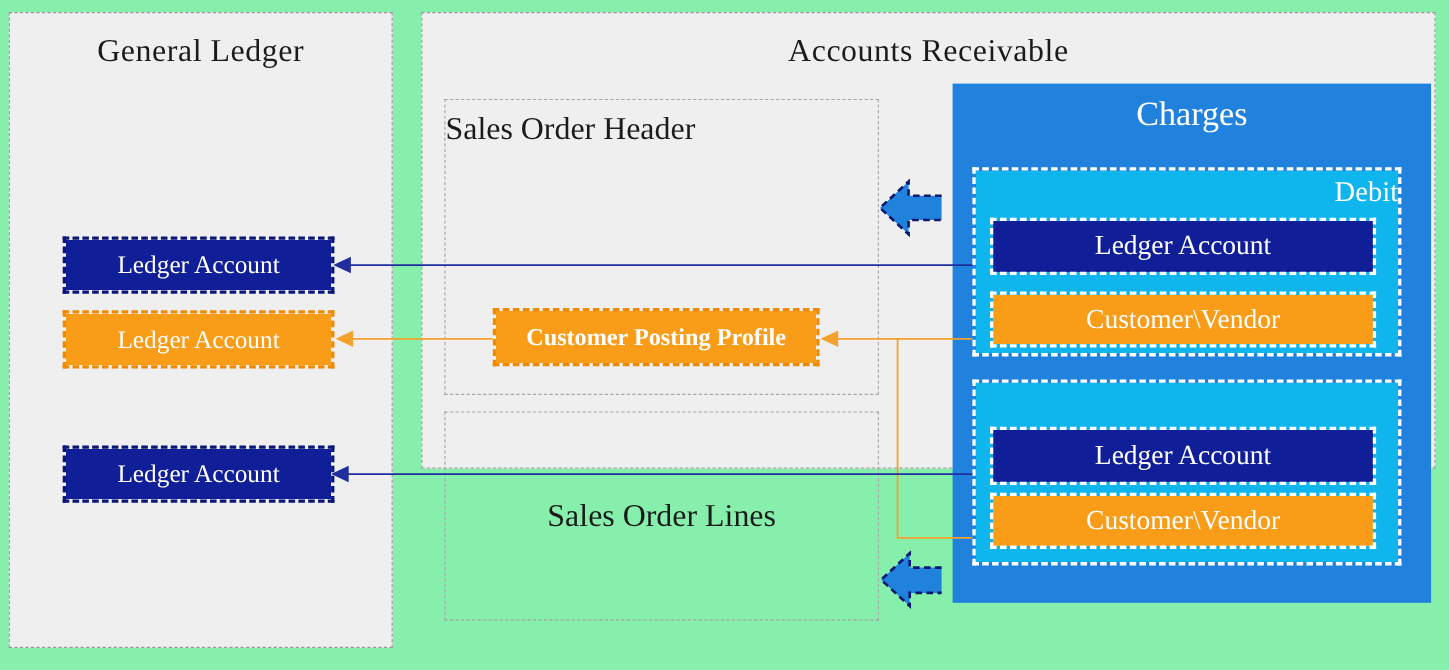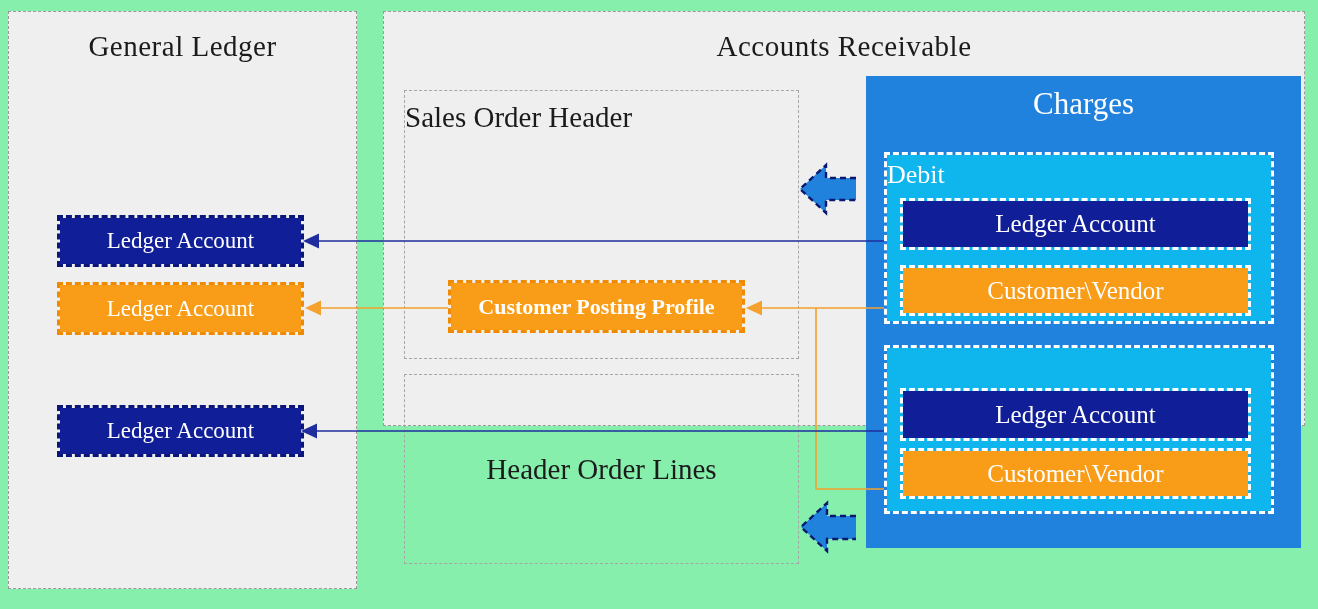--- a/index.html
+++ b/index.html
@@ -56,21 +56,21 @@
   #charges .charges-title{
     position:absolute;left:0;right:0;top:10px;text-align:center;
     color:var(--white);font-size:31px;
   }
   .side-group{
     position:absolute;box-sizing:border-box;
     background-color:var(--cyan);background-clip:padding-box;
     border:3px dashed var(--white);
   }
   .side-title{
-    position:absolute;left:0;right:0;top:5px;text-align:left;
+    position:absolute;left:0;right:0;top:5px;text-align:right;
     color:var(--white);font-size:26px;
   }
   .inner-box{
     position:absolute;box-sizing:border-box;background-clip:padding-box;
     border:3px dashed var(--white);
     display:flex;align-items:center;justify-content:center;
     color:var(--white);font-size:25px;
   }
   .inner-navy{background-color:var(--navy);}
   .inner-orange{background-color:var(--orange);}
@@ -105,21 +105,21 @@
 
   <div class="panel" style="left:383px;top:11px;width:922px;height:415px;">
     <div class="panel-title">Accounts Receivable</div>
   </div>
 
   <div class="dashed-zone" style="left:404px;top:90px;width:395px;height:269px;">
     <div class="zone-title">Sales Order Header</div>
   </div>
 
   <div class="dashed-zone" style="left:404px;top:374px;width:395px;height:190px;">
-    <div class="zone-title-center">Header Order Lines</div>
+    <div class="zone-title-center">Sales Order Lines</div>
   </div>
 
   <div id="charges">
     <div class="charges-title">Charges</div>
 
     <div class="side-group" style="left:18px;top:76px;width:390px;height:172px;">
       <div class="side-title">Debit</div>
       <div class="inner-box inner-navy" style="left:13px;top:43px;width:351px;height:52px;">Ledger Account</div>
       <div class="inner-box inner-orange" style="left:13px;top:110px;width:351px;height:51px;">Customer\Vendor</div>
     </div>

